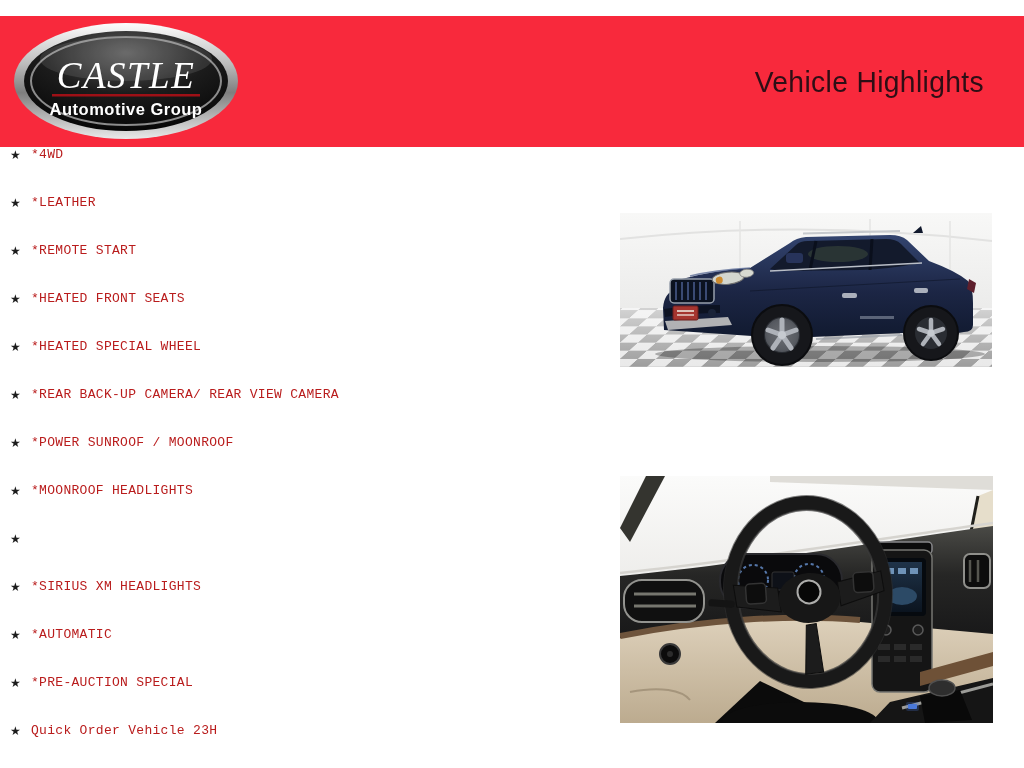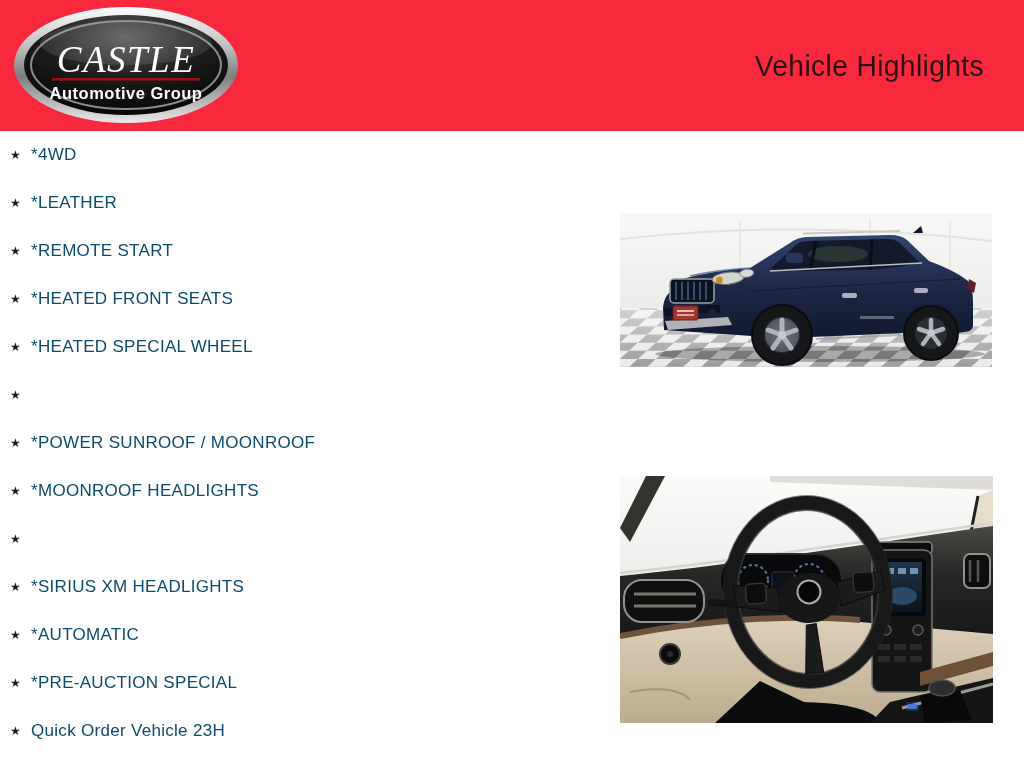--- a/index.html
+++ b/index.html
@@ -2,21 +2,21 @@
 <html><head>
 <meta charset="utf-8">
 <style>
   html,body{margin:0;padding:0;}
   body{
     width:1024px;height:768px;background:#ffffff;position:relative;overflow:hidden;
     font-family:"Liberation Sans", sans-serif;
   }
   
   .banner{
-    position:absolute;left:0;top:0;width:1024px;height:131px;
+    position:absolute;left:0;top:16px;width:1024px;height:131px;
     background:#f8293c;
   }
   .logo-wrap{position:absolute;left:12px;top:6px;width:229px;height:119px;}
   .page-title{
     position:absolute;right:40px;top:49px;margin:0;
     font-size:30px;font-weight:normal;color:#2e0e15;
     letter-spacing:0.4px;transform:scaleX(0.94);transform-origin:right center;
     white-space:nowrap;
   }
   
@@ -24,22 +24,23 @@
     position:absolute;left:0;top:148px;margin:0;padding:0;list-style:none;width:600px;
   }
   .features li{
     height:48px;display:flex;align-items:flex-start;padding-left:10px;
   }
   .star{
     width:21px;font-family:"DejaVu Sans", sans-serif;
     font-size:12px;line-height:14px;color:#1c1c1c;flex:0 0 21px;
   }
   .feat-label{
-    font-size:17px;line-height:14px;color:#0c4a6e;letter-spacing:0.3px;
+    font-size:13px;line-height:14px;color:#b91c1c;letter-spacing:0.3px;
     white-space:nowrap;
+    font-family:Liberation Mono, monospace;
   }
   
   .photo{position:absolute;margin:0;padding:0;display:block;}
   .photo svg{display:block;}
   .photo-ext{left:620px;top:213px;width:372px;height:154px;}
   .photo-int{left:620px;top:476px;width:373px;height:247px;}
 </style>
 </head>
 <body>
 
@@ -89,20 +90,21 @@
     <li>
       <span class="star">★</span>
       <span class="feat-label">*HEATED FRONT SEATS</span>
     </li>
     <li>
       <span class="star">★</span>
       <span class="feat-label">*HEATED SPECIAL WHEEL</span>
     </li>
     <li>
       <span class="star">★</span>
+      <span class="feat-label">*REAR BACK-UP CAMERA/ REAR VIEW CAMERA</span>
     </li>
     <li>
       <span class="star">★</span>
       <span class="feat-label">*POWER SUNROOF /  MOONROOF</span>
     </li>
     <li>
       <span class="star">★</span>
       <span class="feat-label">*MOONROOF HEADLIGHTS</span>
     </li>
     <li>

